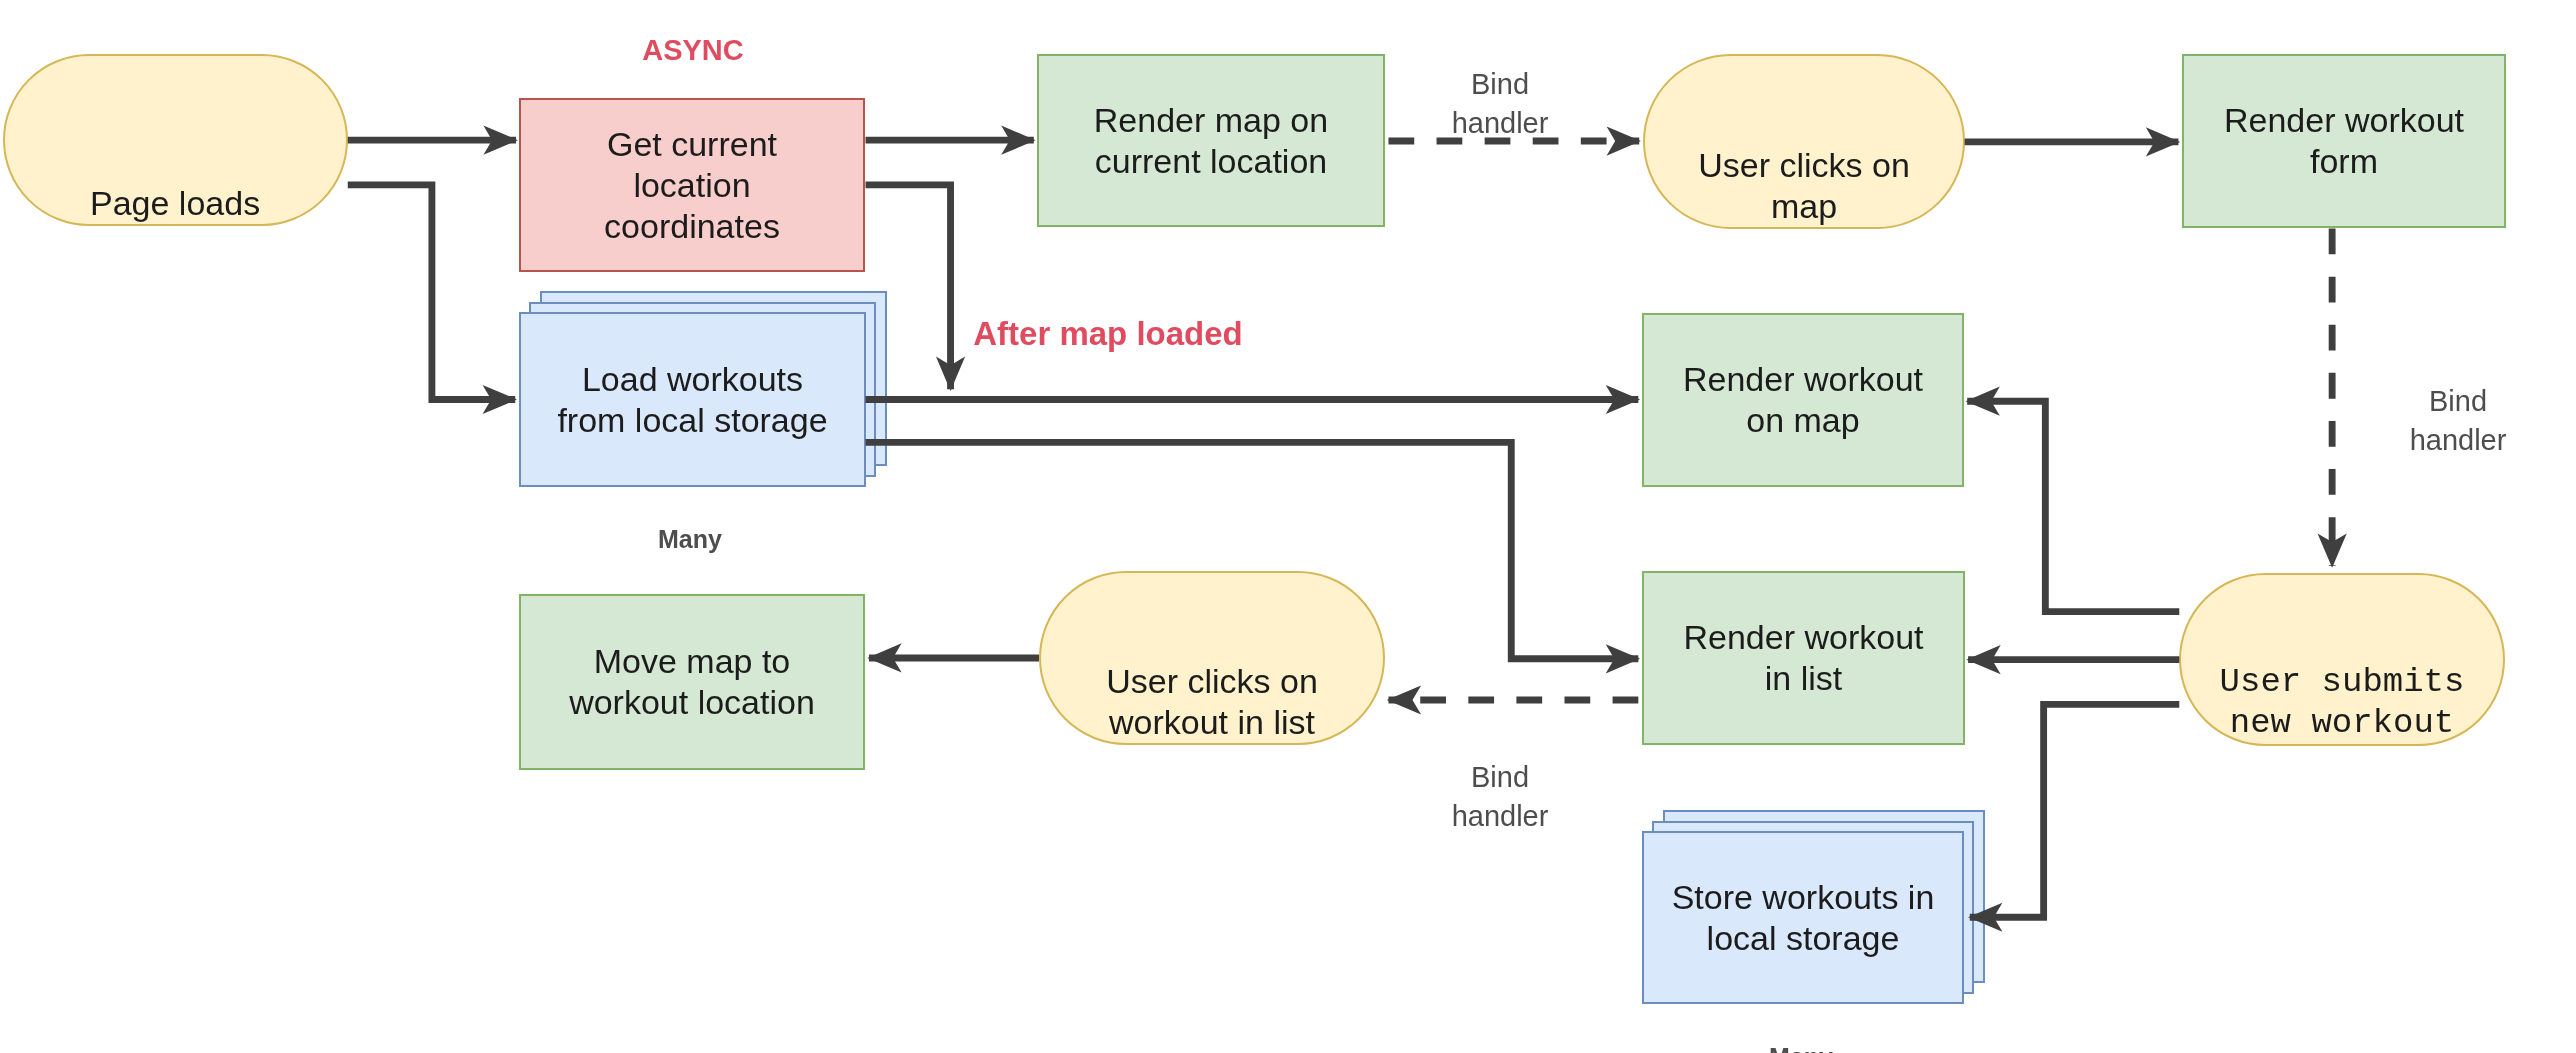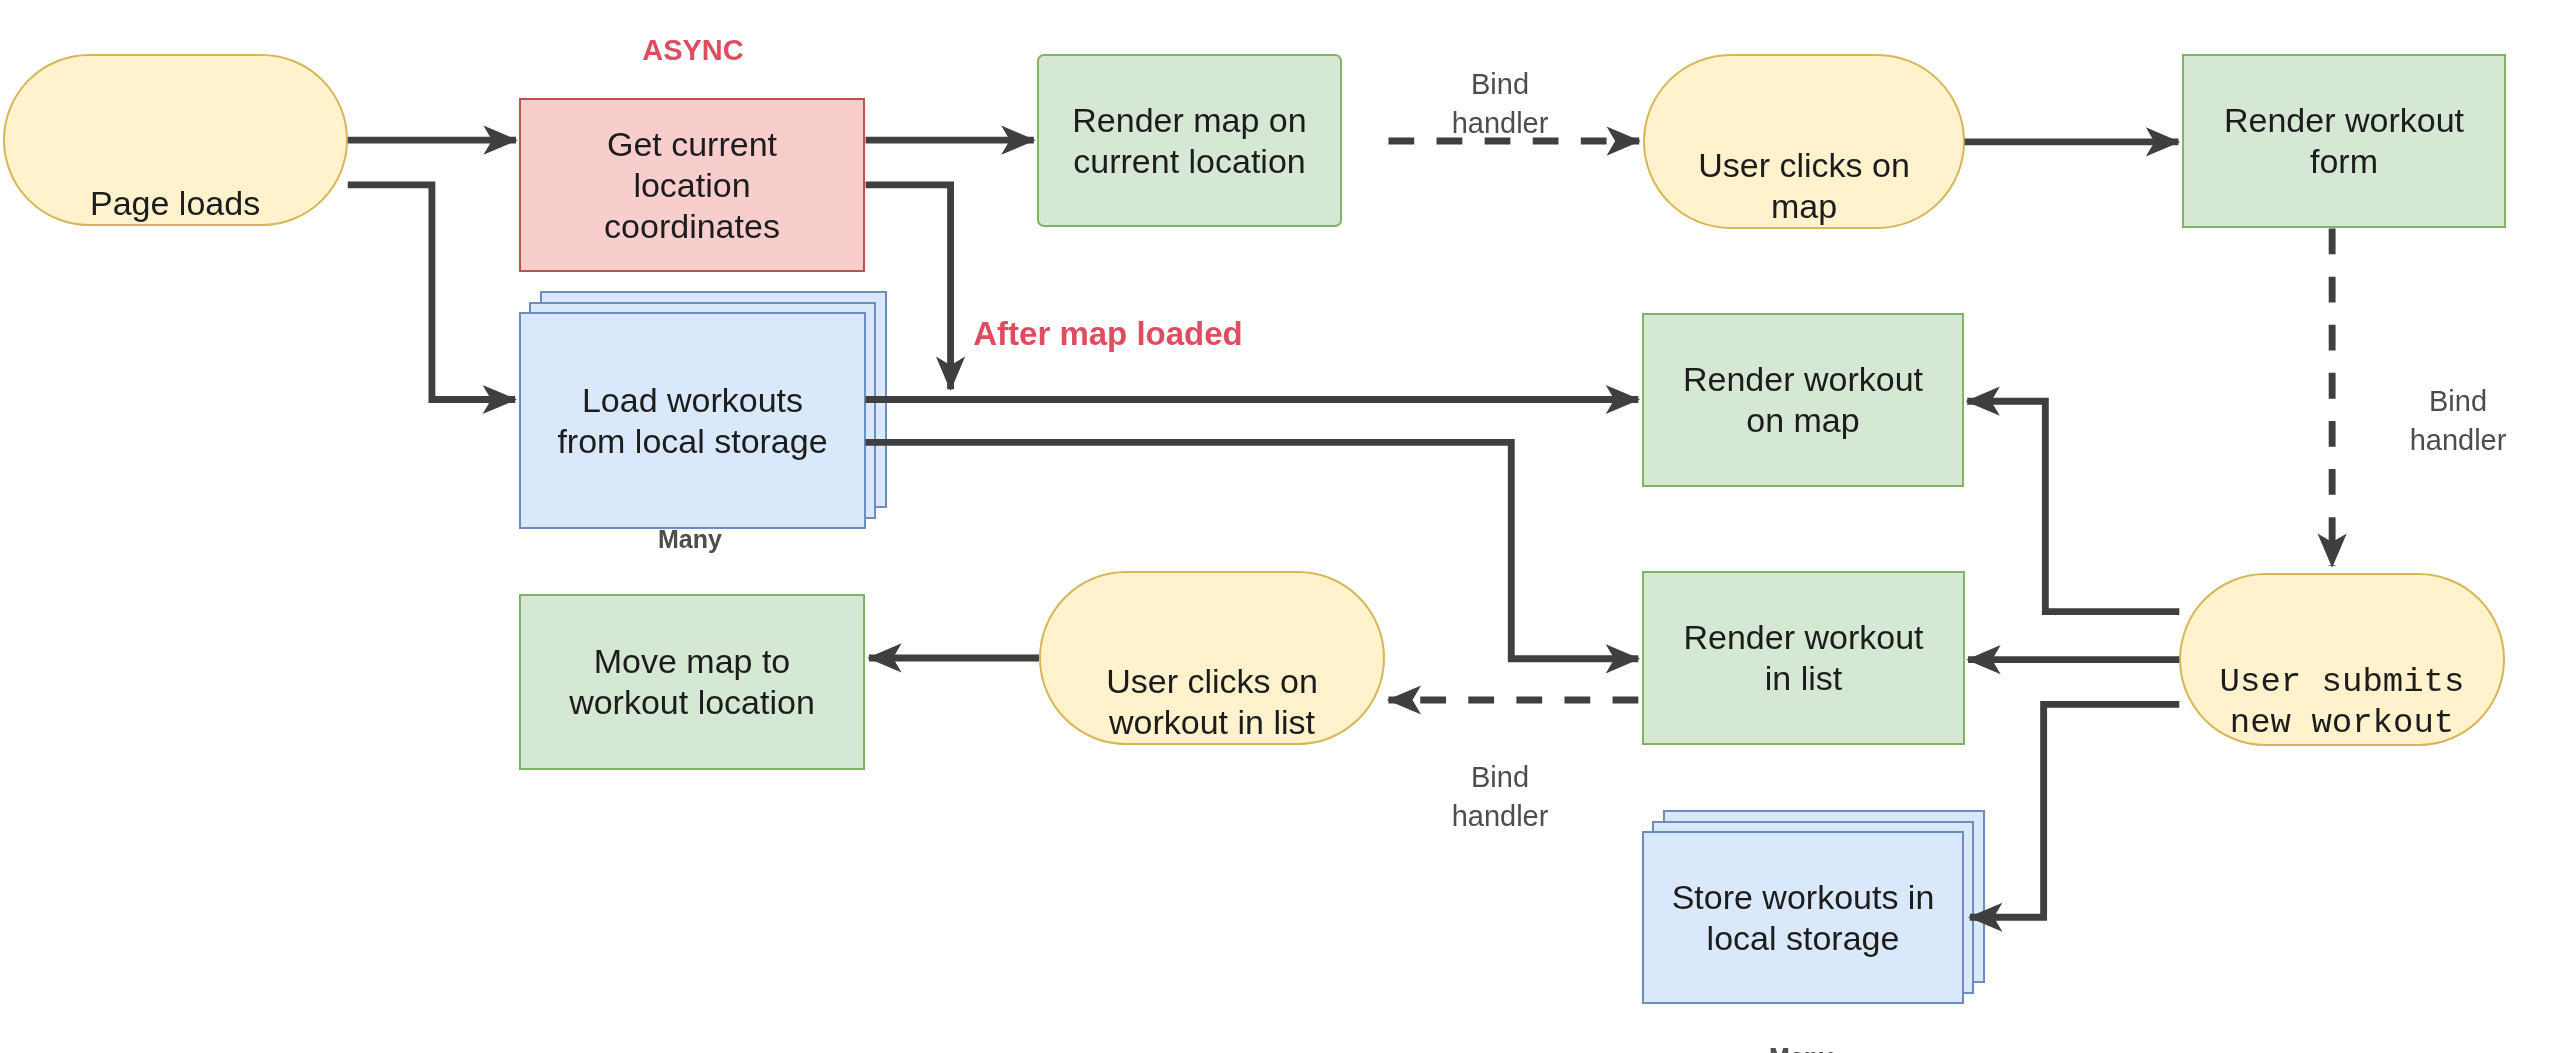--- a/index.html
+++ b/index.html
@@ -53,36 +53,36 @@
   <div class="node pill c-yellow" style="left:2.6px;top:54px;width:345px;height:172px;">
     <div class="node-label">Page loads</div>
   </div>
 
   <div class="node c-red" style="left:519px;top:54px;width:346px;height:174px;">
     <div class="node-label">Get current
 location
 coordinates</div>
   </div>
 
-  <div class="node c-green" style="left:1037px;top:54px;width:305px;height:173px;border-radius:7px;">
+  <div class="node c-green" style="left:1037px;top:54px;width:348px;height:173px;">
     <div class="node-label">Render map on
 current location</div>
   </div>
 
   <div class="node pill c-yellow" style="left:1643px;top:54px;width:322px;height:175px;">
     <div class="node-label">User clicks on
 map</div>
   </div>
 
   <div class="node c-green" style="left:2182px;top:54px;width:324px;height:174px;">
     <div class="node-label">Render workout
 form</div>
   </div>
 
-  <div class="stack" style="left:519px;top:312px;width:347px;height:217px;">
+  <div class="stack" style="left:519px;top:312px;width:347px;height:175px;">
     <div class="stack-layer stack-l3"></div>
     <div class="stack-layer stack-l2"></div>
     <div class="stack-front">
       <div class="node-label">Load workouts
 from local storage</div>
     </div>
   </div>
 
   <div class="node c-green" style="left:1642px;top:313px;width:322px;height:174px;">
     <div class="node-label">Render workout

